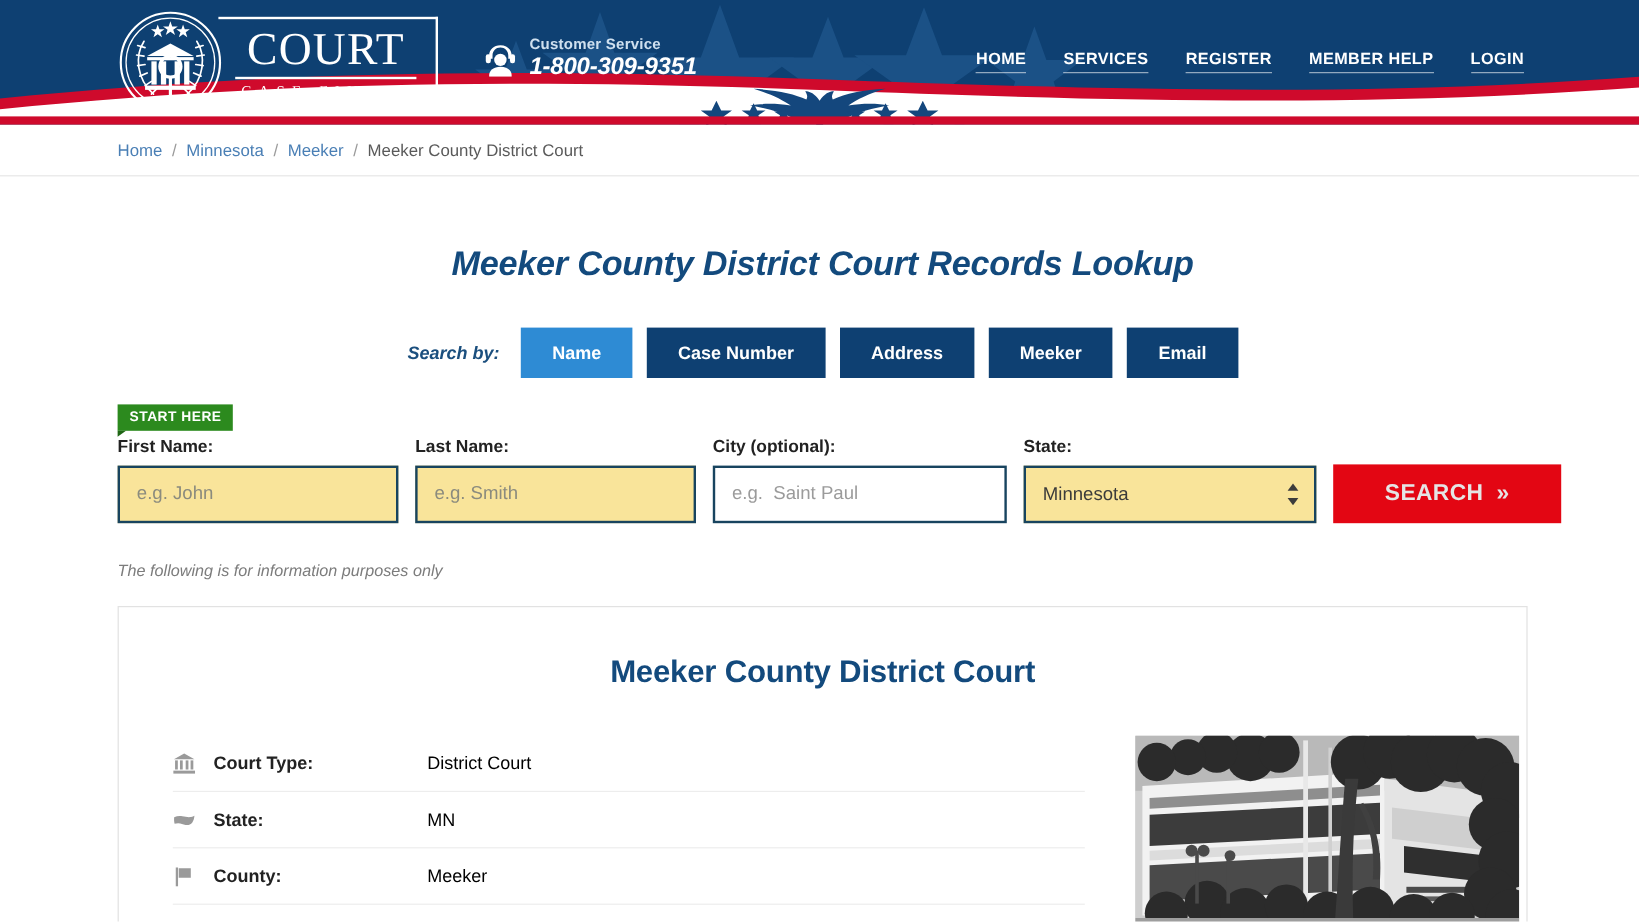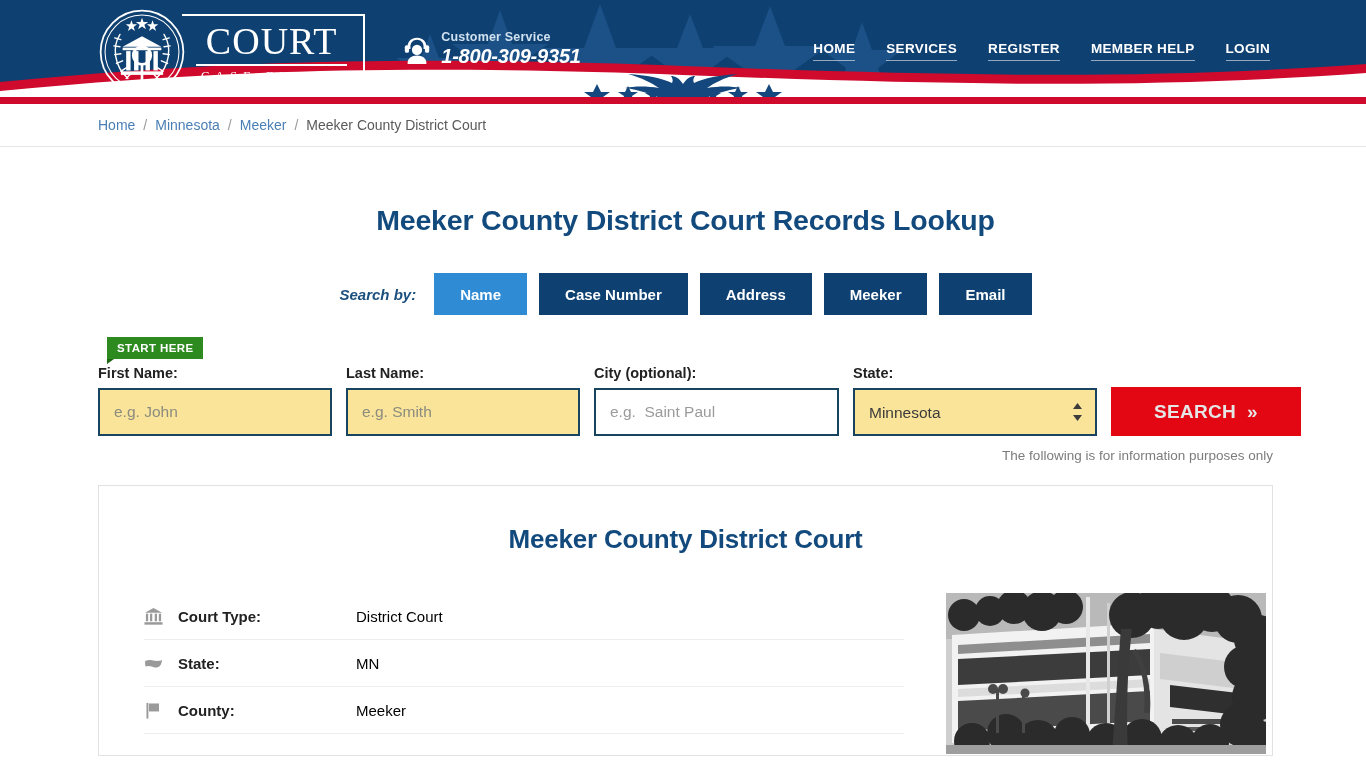--- a/index.html
+++ b/index.html
@@ -94,20 +94,21 @@
   
   .wrap { width: 1180px; margin: 0 auto; padding-left: 5px; }
 
   h1.page-title {
     text-align: center;
     color: #134a7d;
     font-size: 28.5px;
     font-weight: bold;
     margin-top: 57px;
     letter-spacing: -.2px;
+    font-style: italic;
   }
 
   
   .searchby {
     display: flex; align-items: center; justify-content: center;
     gap: 12px; margin-top: 36px;
   }
   .searchby-label {
     font-style: italic; font-weight: bold; font-size: 15px;
     color: #1b4f7e; margin-right: 6px;
@@ -117,21 +118,21 @@
     font-weight: bold; font-size: 15px;
     border: none; cursor: pointer;
     height: 42px; display: flex; align-items: center; justify-content: center;
     padding: 0 26px; white-space: nowrap;
   }
   .tab.active { background: #2e8bd4; }
 
   
   .starthere-row { position: relative; height: 0; }
   .starthere {
-    position: absolute; left: 9px; top: 22px;
+    position: absolute; left: 0; top: 22px;
     background: #2c8a1e; color: #ffffff;
     font-size: 11.5px; font-weight: bold; letter-spacing: .4px;
     padding: 5px 9px 5px 10px;
   }
   .starthere:after {
     content: ""; position: absolute; left: 0; bottom: -5px;
     border-left: 7px solid #1f6615;
     border-bottom: 5px solid transparent;
   }
 
@@ -172,23 +173,23 @@
     height: 49px; min-width: 190px;
     background: #e30613; color: #e5e5e5;
     border: none; cursor: pointer;
     font-family: "Liberation Sans", sans-serif;
     font-weight: bold; font-size: 19px; letter-spacing: .3px;
     display: flex; align-items: center; justify-content: center; gap: 11px;
   }
   .searchbtn .chev { font-size: 19px; }
 
   .disclaimer {
-    text-align: right; 
+    text-align: left; font-style: italic;
     font-size: 13.5px; color: #7c7c7c;
-    margin-top: 12px;
+    margin-top: 32px;
   }
 
   
   .card {
     margin-top: 22px;
     border: 1px solid #e2e2e2;
     background: #ffffff;
     padding: 38px 45px 0 45px;
     height: 271px;
   }

